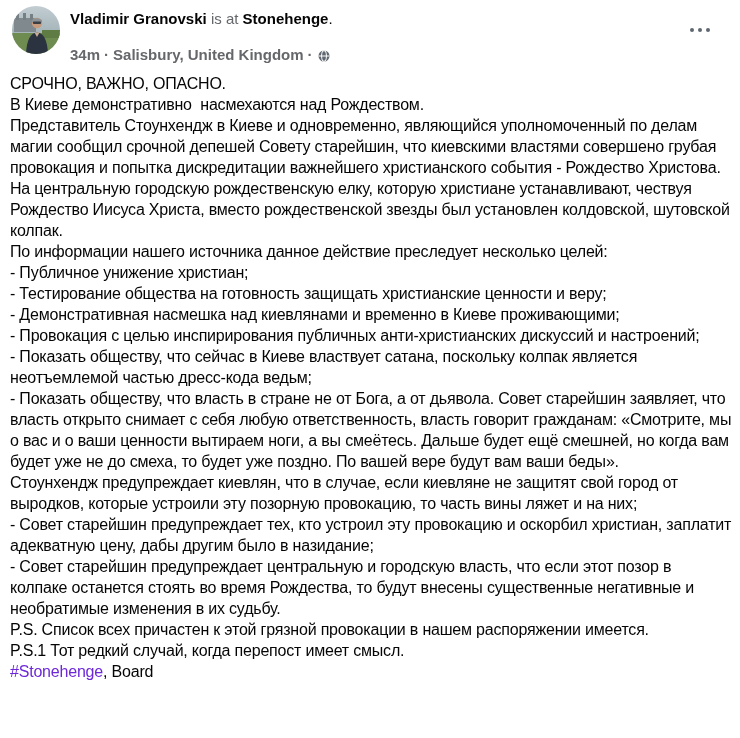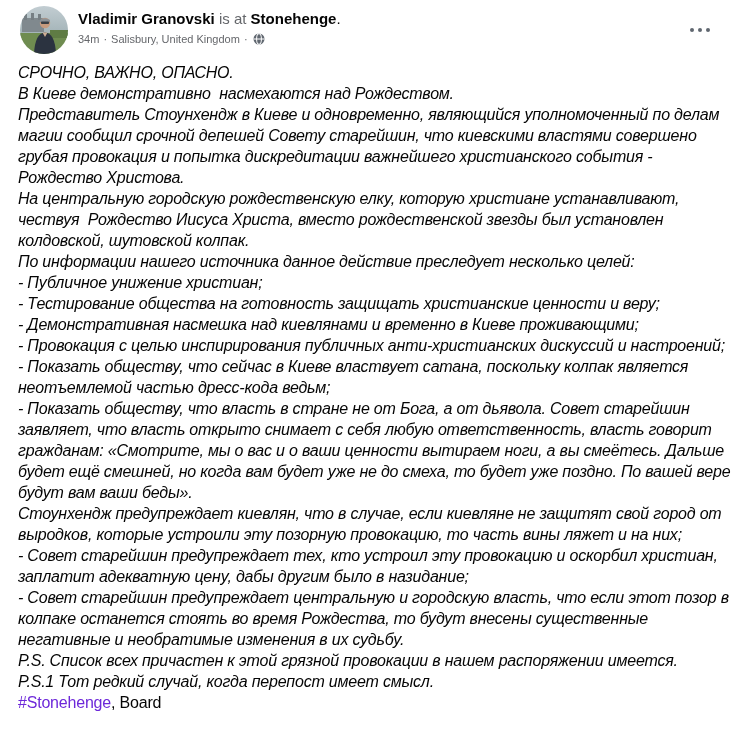--- a/index.html
+++ b/index.html
@@ -8,21 +8,21 @@
     background: #ffffff;
   }
   body {
     width: 740px;
     height: 738px;
     overflow: hidden;
     font-family: "Liberation Sans", "DejaVu Sans", sans-serif;
     color: #050505;
   }
   .post {
-    padding: 6px 8px 0 18px;
+    padding: 6px 8px 0 10px;
   }
   
   .post-header {
     display: flex;
     align-items: flex-start;
   }
   .avatar {
     width: 48px;
     height: 48px;
     border-radius: 50%;
@@ -43,24 +43,25 @@
     color: #050505;
   }
   .author, .place {
     font-weight: 700;
     cursor: pointer;
   }
   .connector {
     color: #65676b;
   }
   .meta-line {
-    font-size: 11px;
+    font-size: 15px;
     line-height: 16px;
     color: #65676b;
-    margin-top: 2px;
+    margin-top: 18px;
+    font-weight: bold;
   }
   .meta-line .sep {
     margin: 0 4px;
   }
   .meta-time, .meta-location { cursor: pointer; }
   .globe-icon {
     display: inline-block;
     vertical-align: -2px;
     margin-left: 1px;
   }
@@ -84,21 +85,20 @@
   
   .post-body {
     margin-top: 8px;
     width: 722px;
     font-size: 16px;
     line-height: 21px;
     letter-spacing: -0.2px;
     white-space: pre-wrap;
     word-wrap: break-word;
     color: #050505;
-    font-style: italic;
   }
   .post-tags {
     width: 722px;
     font-size: 16px;
     line-height: 21px;
     letter-spacing: -0.2px;
     color: #050505;
   }
   .hashtag {
     color: #6d28d9;

